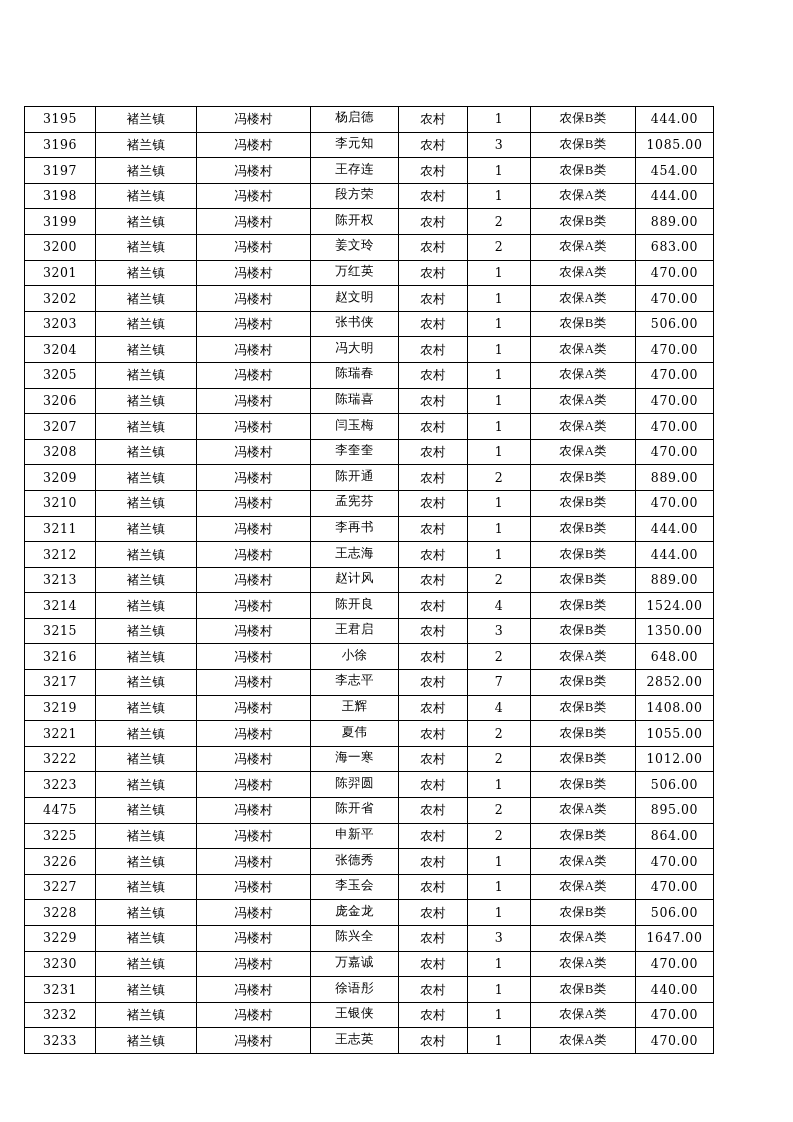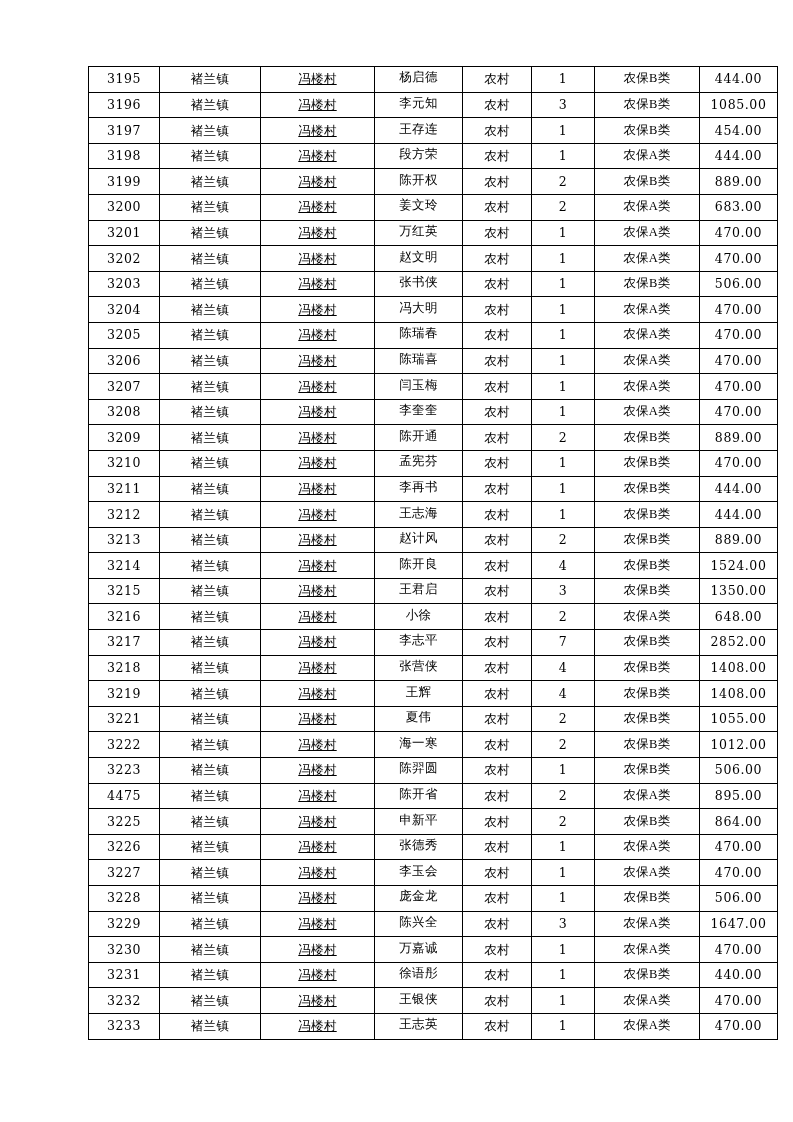--- a/index.html
+++ b/index.html
@@ -11,41 +11,42 @@
     width: 793px;
     height: 1122px;
     font-family: "DejaVu Serif", "Liberation Serif", serif;
     color: #000000;
   }
   .page {
     position: relative;
     width: 793px;
     height: 976px;
     box-sizing: border-box;
-    padding: 66px 56px 0 88px;
+    padding: 66px 56px 0 24px;
+    margin-top: 40px;
   }
   table.data-table {
     border-collapse: collapse;
     width: 681px;
     table-layout: fixed;
   }
   table.data-table td {
     border: 1px solid #000000;
     height: 24.6px;
     text-align: center;
     vertical-align: middle;
     font-size: 12.5px;
     line-height: 1.1;
     padding: 0;
     overflow: hidden;
     white-space: nowrap;
   }
   td.c-id      { width: 70px; }
   td.c-town    { width: 100px; }
-  td.c-village { width: 113px; text-decoration: underline; }
+  td.c-village { width: 113px; }
   td.c-type    { width: 87px; font-family: Liberation Mono, monospace; }
   td.c-cat     { width: 68px; }
   td.c-num     { width: 62px; }
   td.c-class   { width: 104px; font-family: Liberation Serif, serif; }
   td.c-amount  { width: 77px; }
 
   .num-cell, .amt-cell, .id-cell {
     font-family: "DejaVu Serif", "Liberation Serif", serif;
     letter-spacing: 0.6px;
   }
@@ -285,30 +286,20 @@
           <td class="c-id id-cell">3217</td>
           <td class="c-town cjk">褚兰镇</td>
           <td class="c-village cjk">冯楼村</td>
           <td class="c-type cjk">李志平</td>
           <td class="c-cat cjk">农村</td>
           <td class="c-num num-cell">7</td>
           <td class="c-class cjk">农保B类</td>
           <td class="c-amount amt-cell">2852.00</td>
         </tr>
         <tr>
-          <td class="c-id id-cell">3218</td>
-          <td class="c-town cjk">褚兰镇</td>
-          <td class="c-village cjk">冯楼村</td>
-          <td class="c-type cjk">张营侠</td>
-          <td class="c-cat cjk">农村</td>
-          <td class="c-num num-cell">4</td>
-          <td class="c-class cjk">农保B类</td>
-          <td class="c-amount amt-cell">1408.00</td>
-        </tr>
-        <tr>
           <td class="c-id id-cell">3219</td>
           <td class="c-town cjk">褚兰镇</td>
           <td class="c-village cjk">冯楼村</td>
           <td class="c-type cjk">王辉</td>
           <td class="c-cat cjk">农村</td>
           <td class="c-num num-cell">4</td>
           <td class="c-class cjk">农保B类</td>
           <td class="c-amount amt-cell">1408.00</td>
         </tr>
         <tr>

